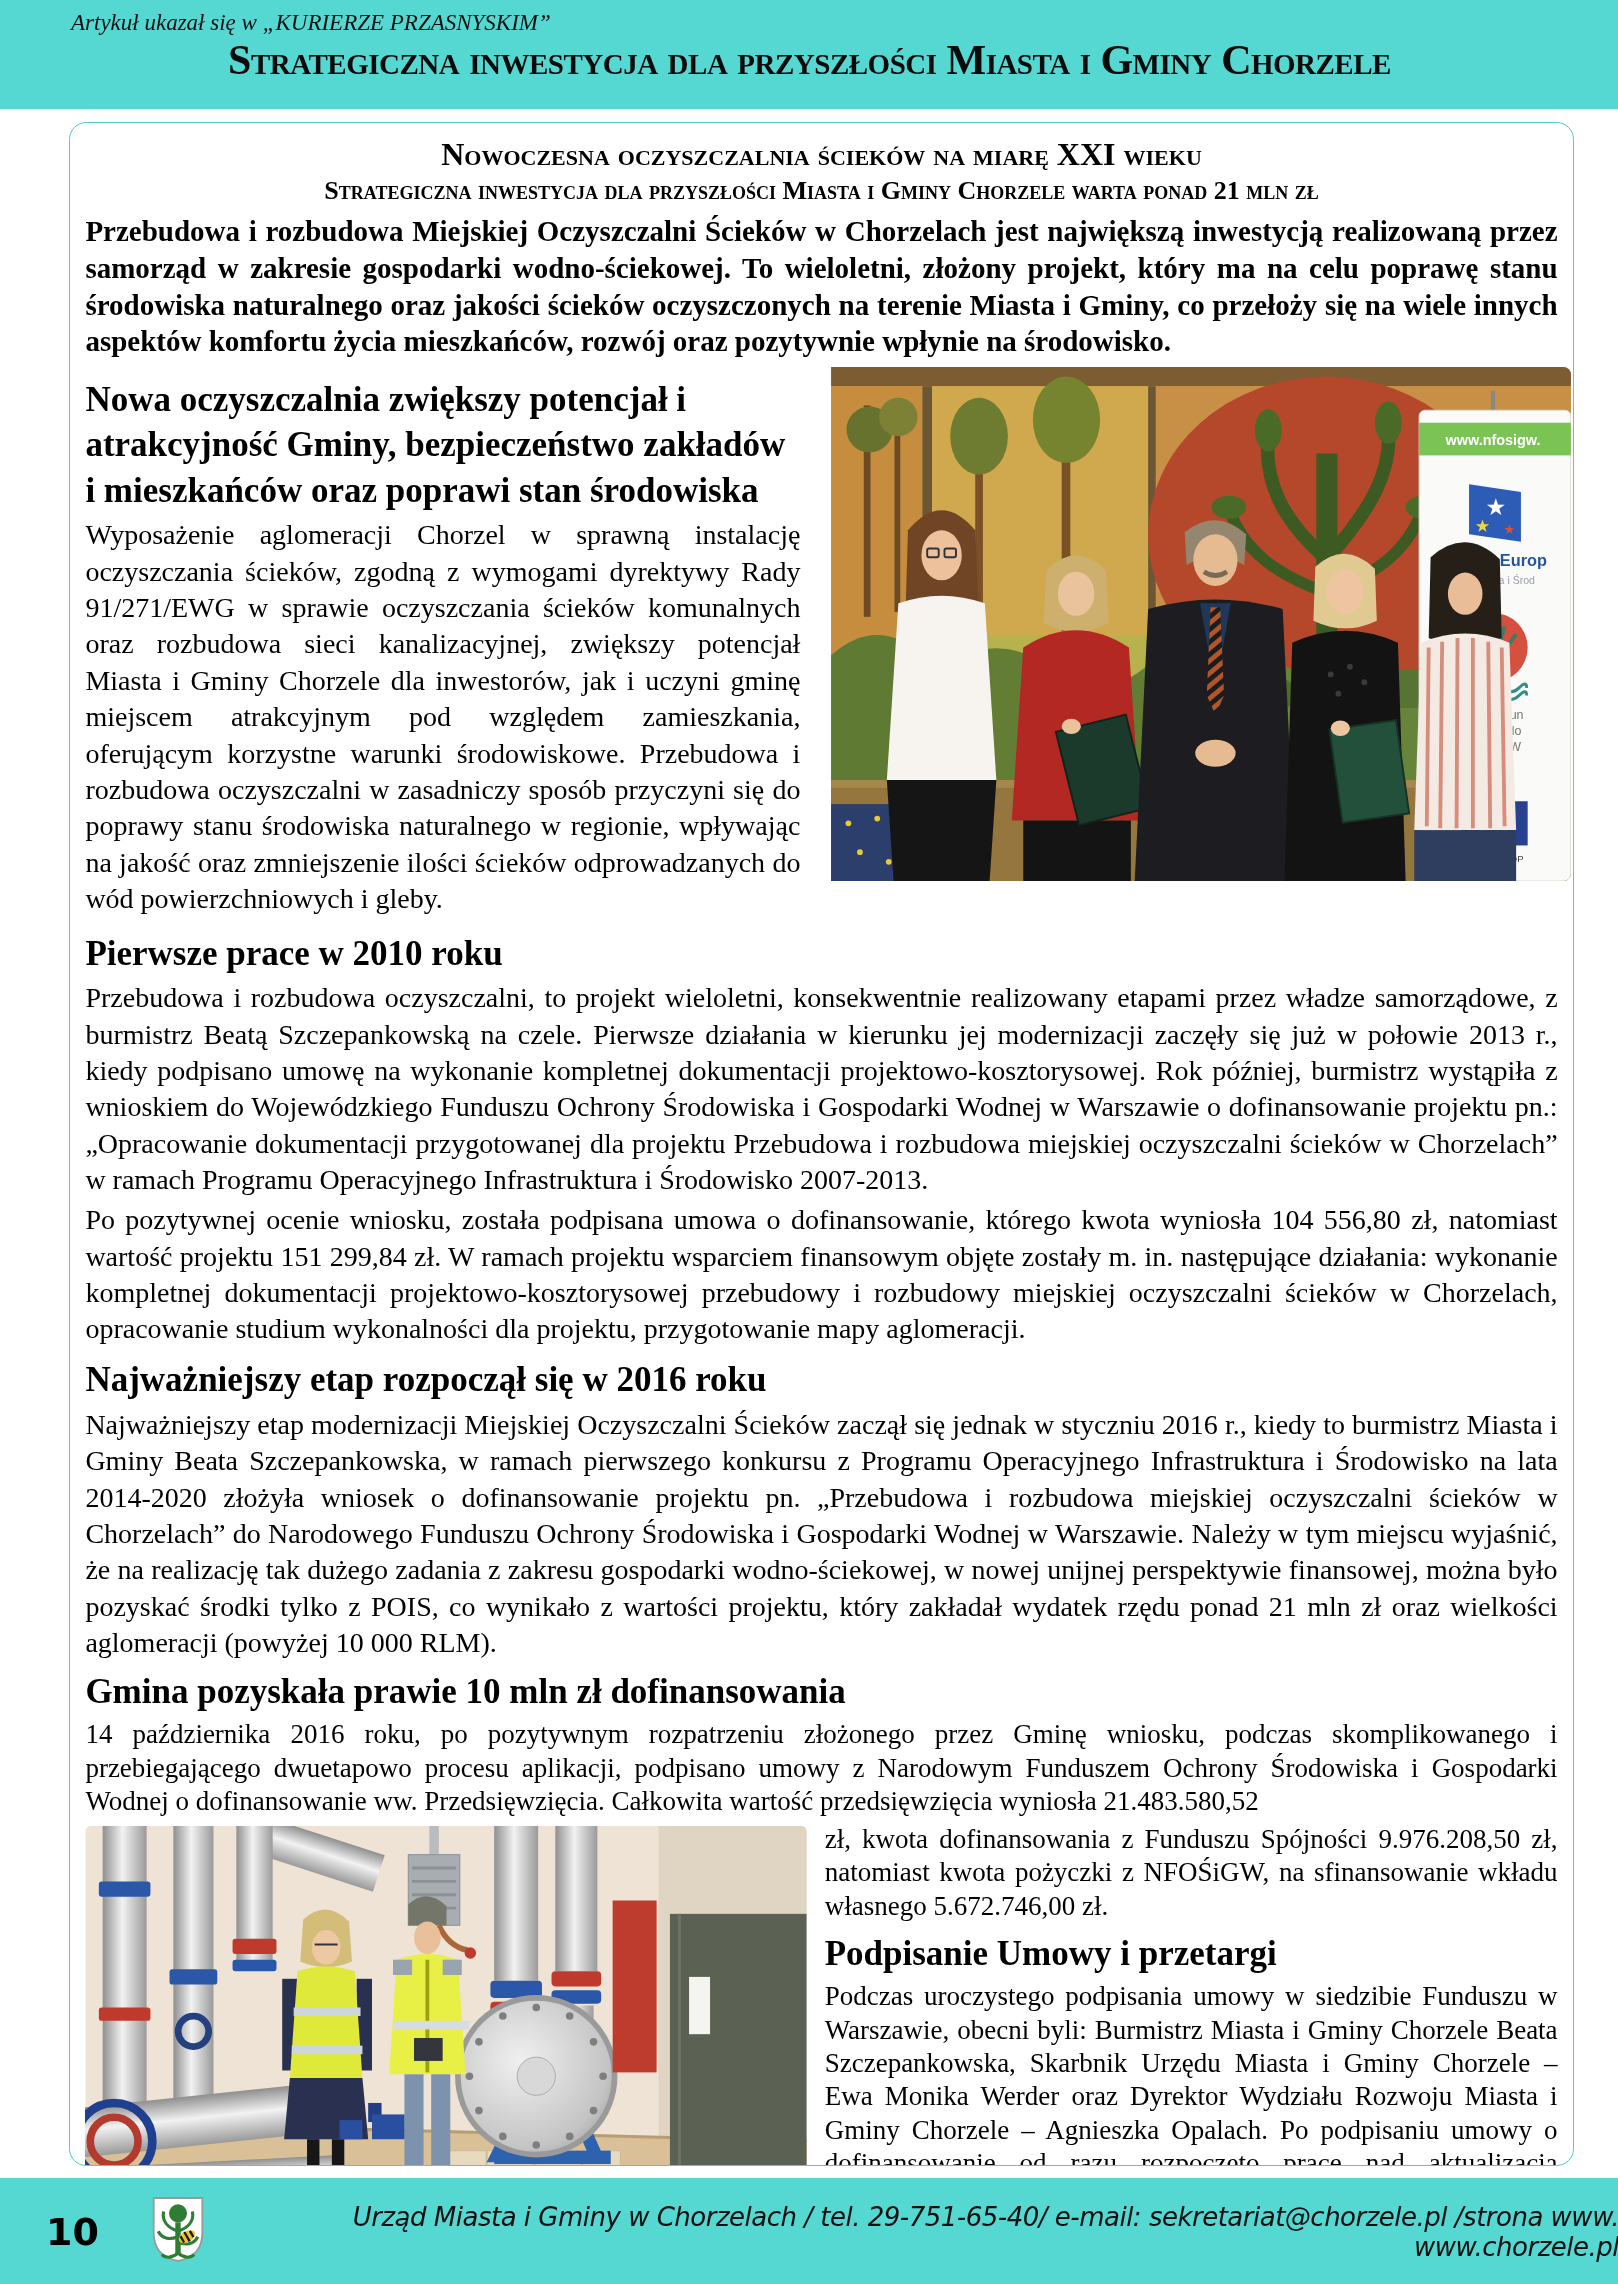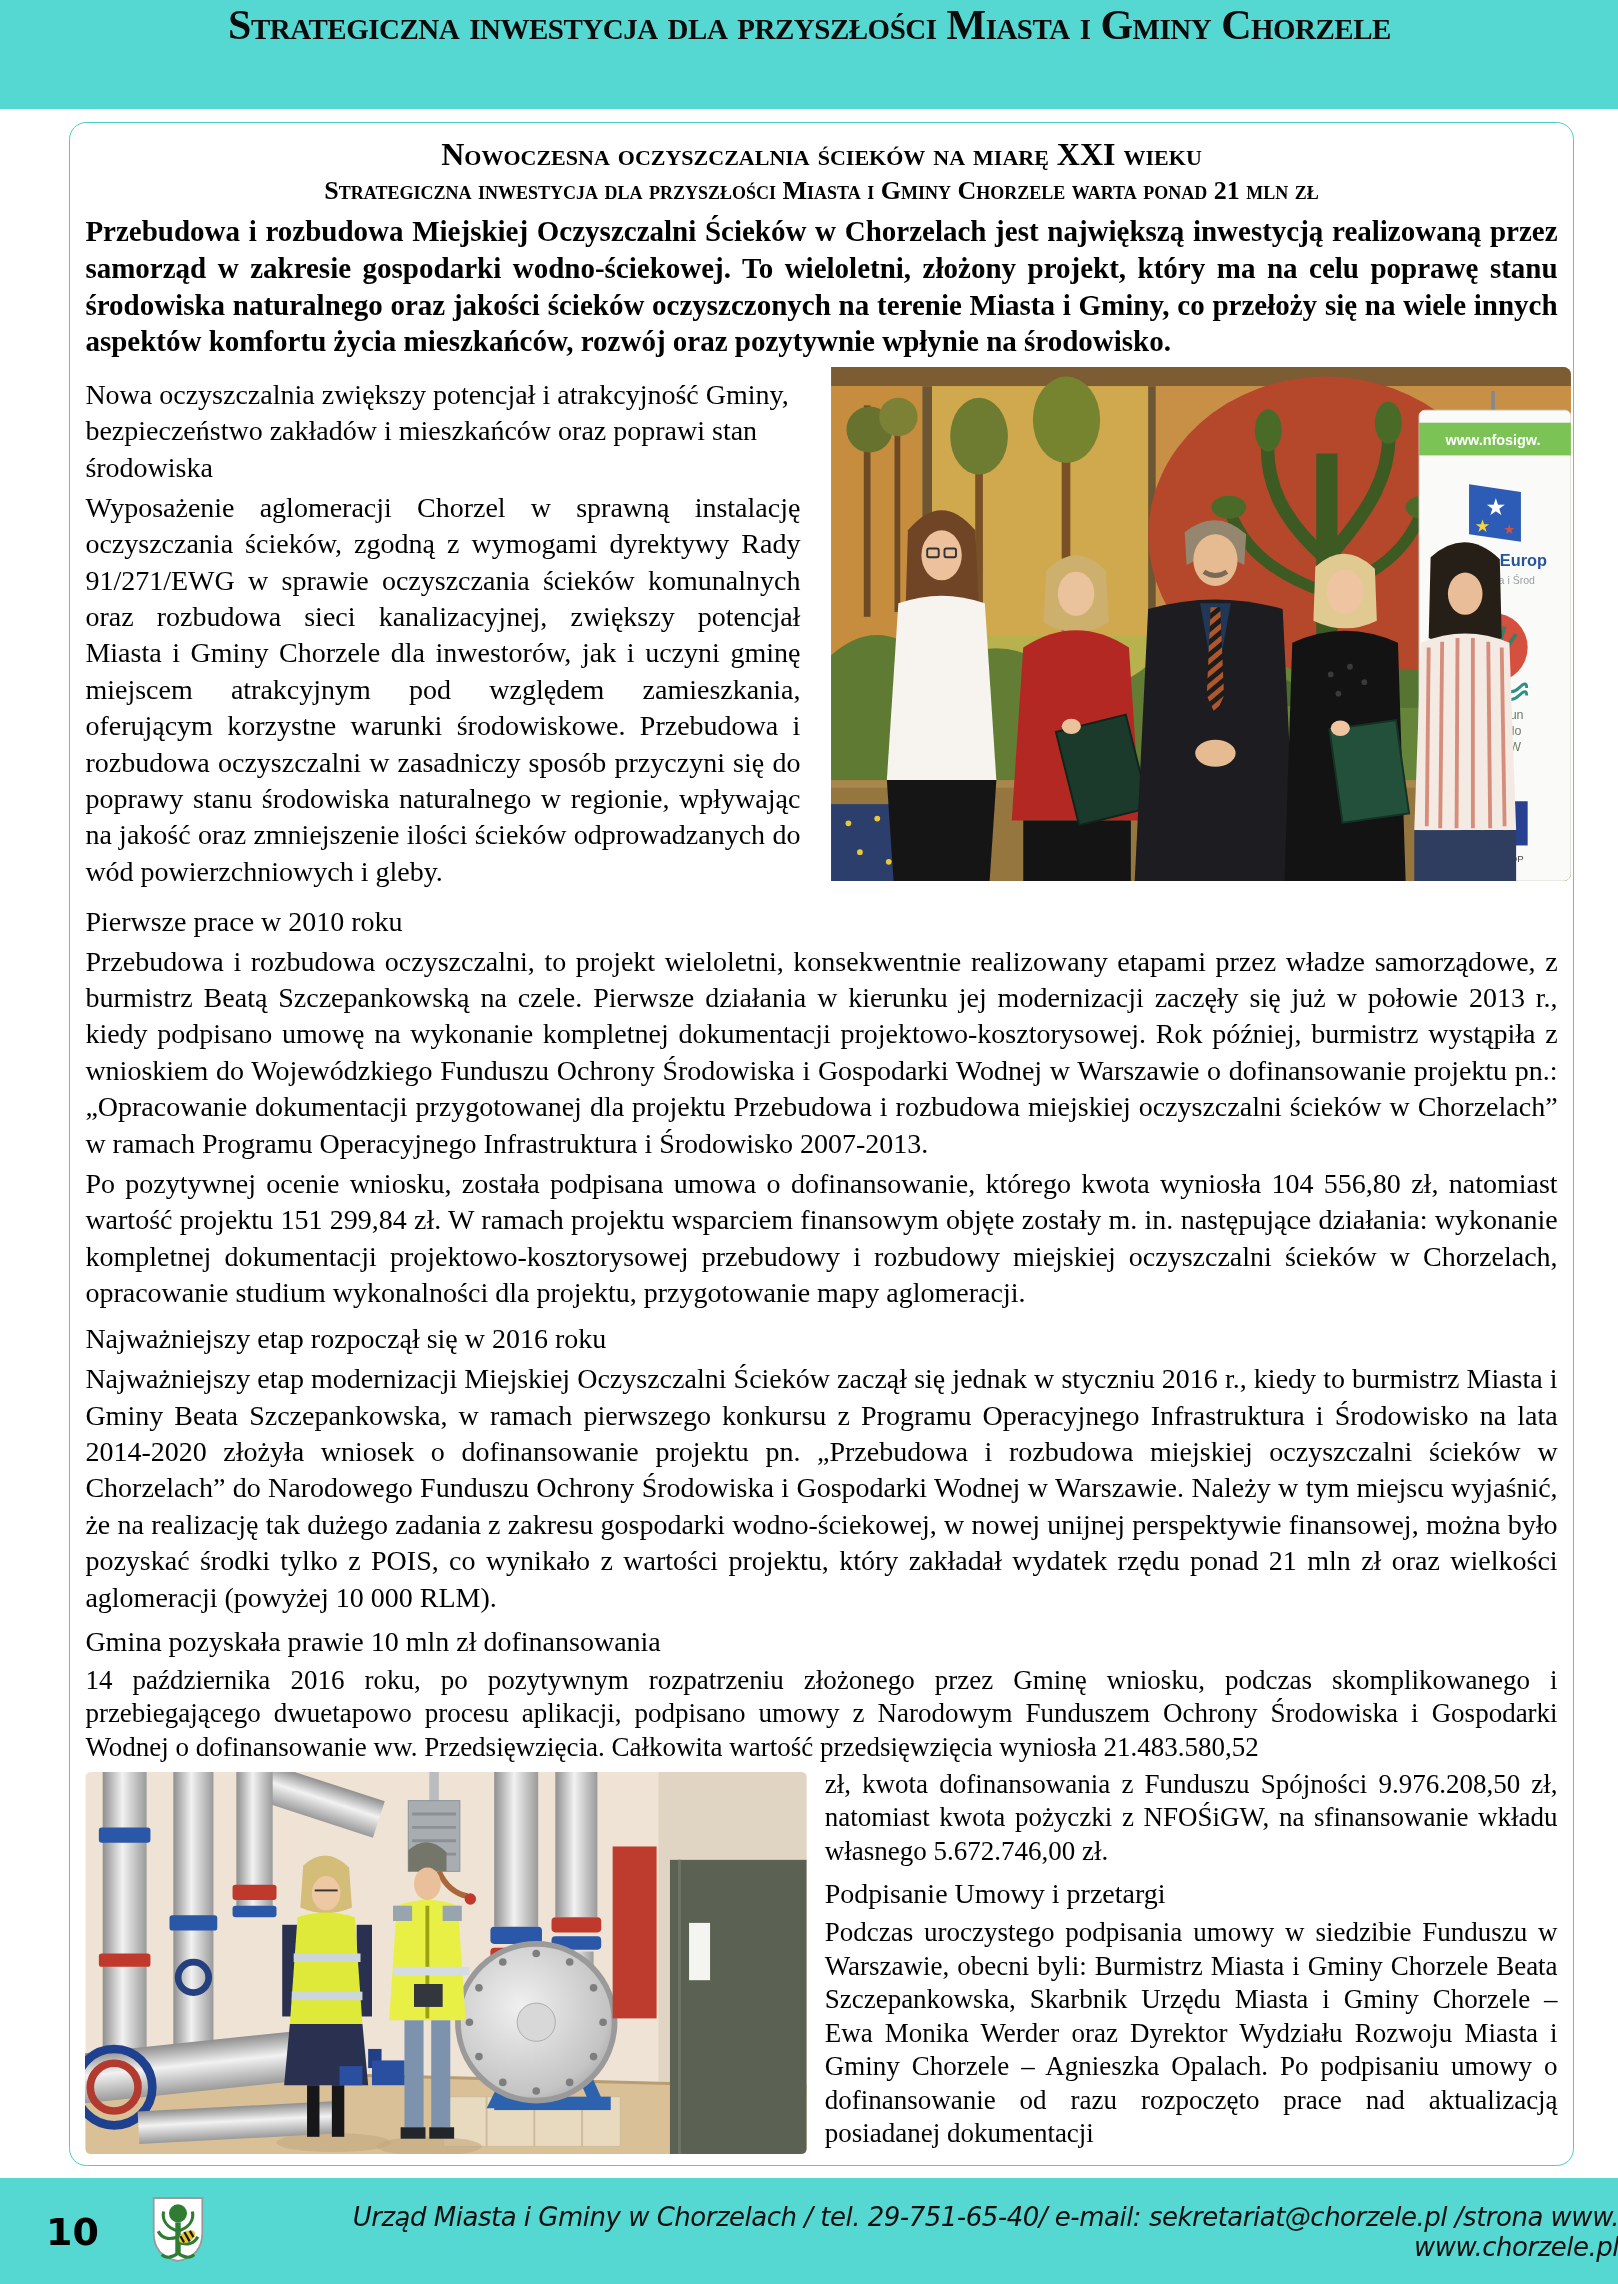--- a/index.html
+++ b/index.html
@@ -19,21 +19,21 @@
             font-variant:small-caps;line-height:1.2;}
   .subheadline{margin:0 0 5.8px 0;text-align:center;font-size:26px;font-weight:bold;
                font-variant:small-caps;line-height:1.25;}
   .lead{margin:1.9px 0 7.7px 0;font-size:29px;font-weight:bold;line-height:1.26;text-align:justify;}
 
   .two-col{display:flex;gap:15.4px;margin-bottom:3.8px;}
   .col-text{width:715px;flex:0 0 715px;}
   .col-text h4{margin:0 0 1.9px 0;}
   .photo1{flex:0 0 740px;width:740px;height:514px;margin:0;border-radius:7.7px;overflow:hidden;padding-left:15px;}
 
-  h4.sec{font-size:28px;font-weight:normal;margin:9.6px 0 3.8px 0;line-height:1.3;}
+  h4.sec{font-size:35px;font-weight:bold;margin:9.6px 0 3.8px 0;line-height:1.3;}
   p.body{font-size:28px;line-height:1.3;text-align:justify;margin:0 0 3.8px 0;}
 
   .wrap-section p.body{font-size:27px;line-height:1.24;}
   .wrap-section h4.sec{margin:7.7px 0 3.8px 0;}
   .photo2{float:left;width:722px;height:382px;margin:3.8px 17.3px 0 0;border-radius:5.8px;overflow:hidden;}
 
   
   .footer{position:absolute;left:0;bottom:0;width:100%;height:107px;background:#55d8d2;
           display:flex;align-items:center;text-align:right;}
   .pagenum{font-family:"DejaVu Sans",sans-serif;font-weight:bold;font-size:38px;margin-left:46px;}
@@ -42,20 +42,21 @@
                font-size:26px;color:#101010;letter-spacing:-0.5px;}
 
   svg text{font-family:"Liberation Sans",sans-serif;}
 </style>
 </head>
 <body>
 
 <div class="page">
 
   <header class="topbar">
+    <div class="top-note">Artykuł ukazał się w „KURIERZE PRZASNYSKIM”</div>
     <h1 class="top-title">Strategiczna inwestycja dla przyszłości Miasta i Gminy Chorzele</h1>
   </header>
 
   <main class="card">
     <h2 class="headline">Nowoczesna oczyszczalnia ścieków na miarę XXI wieku</h2>
     <h3 class="subheadline">Strategiczna inwestycja dla przyszłości Miasta i Gminy Chorzele warta ponad 21 mln zł</h3>
     <p class="lead">Przebudowa i rozbudowa Miejskiej Oczyszczalni Ścieków w Chorzelach jest największą inwestycją realizowaną przez samorząd w zakresie gospodarki wodno-ściekowej. To wieloletni, złożony projekt, który ma na celu poprawę stanu środowiska naturalnego oraz jakości ścieków oczyszczonych na terenie Miasta i Gminy, co przełoży się na wiele innych aspektów komfortu życia mieszkańców, rozwój oraz pozytywnie wpłynie na środowisko.</p>
 
     <div class="two-col">
       <div class="col-text">

